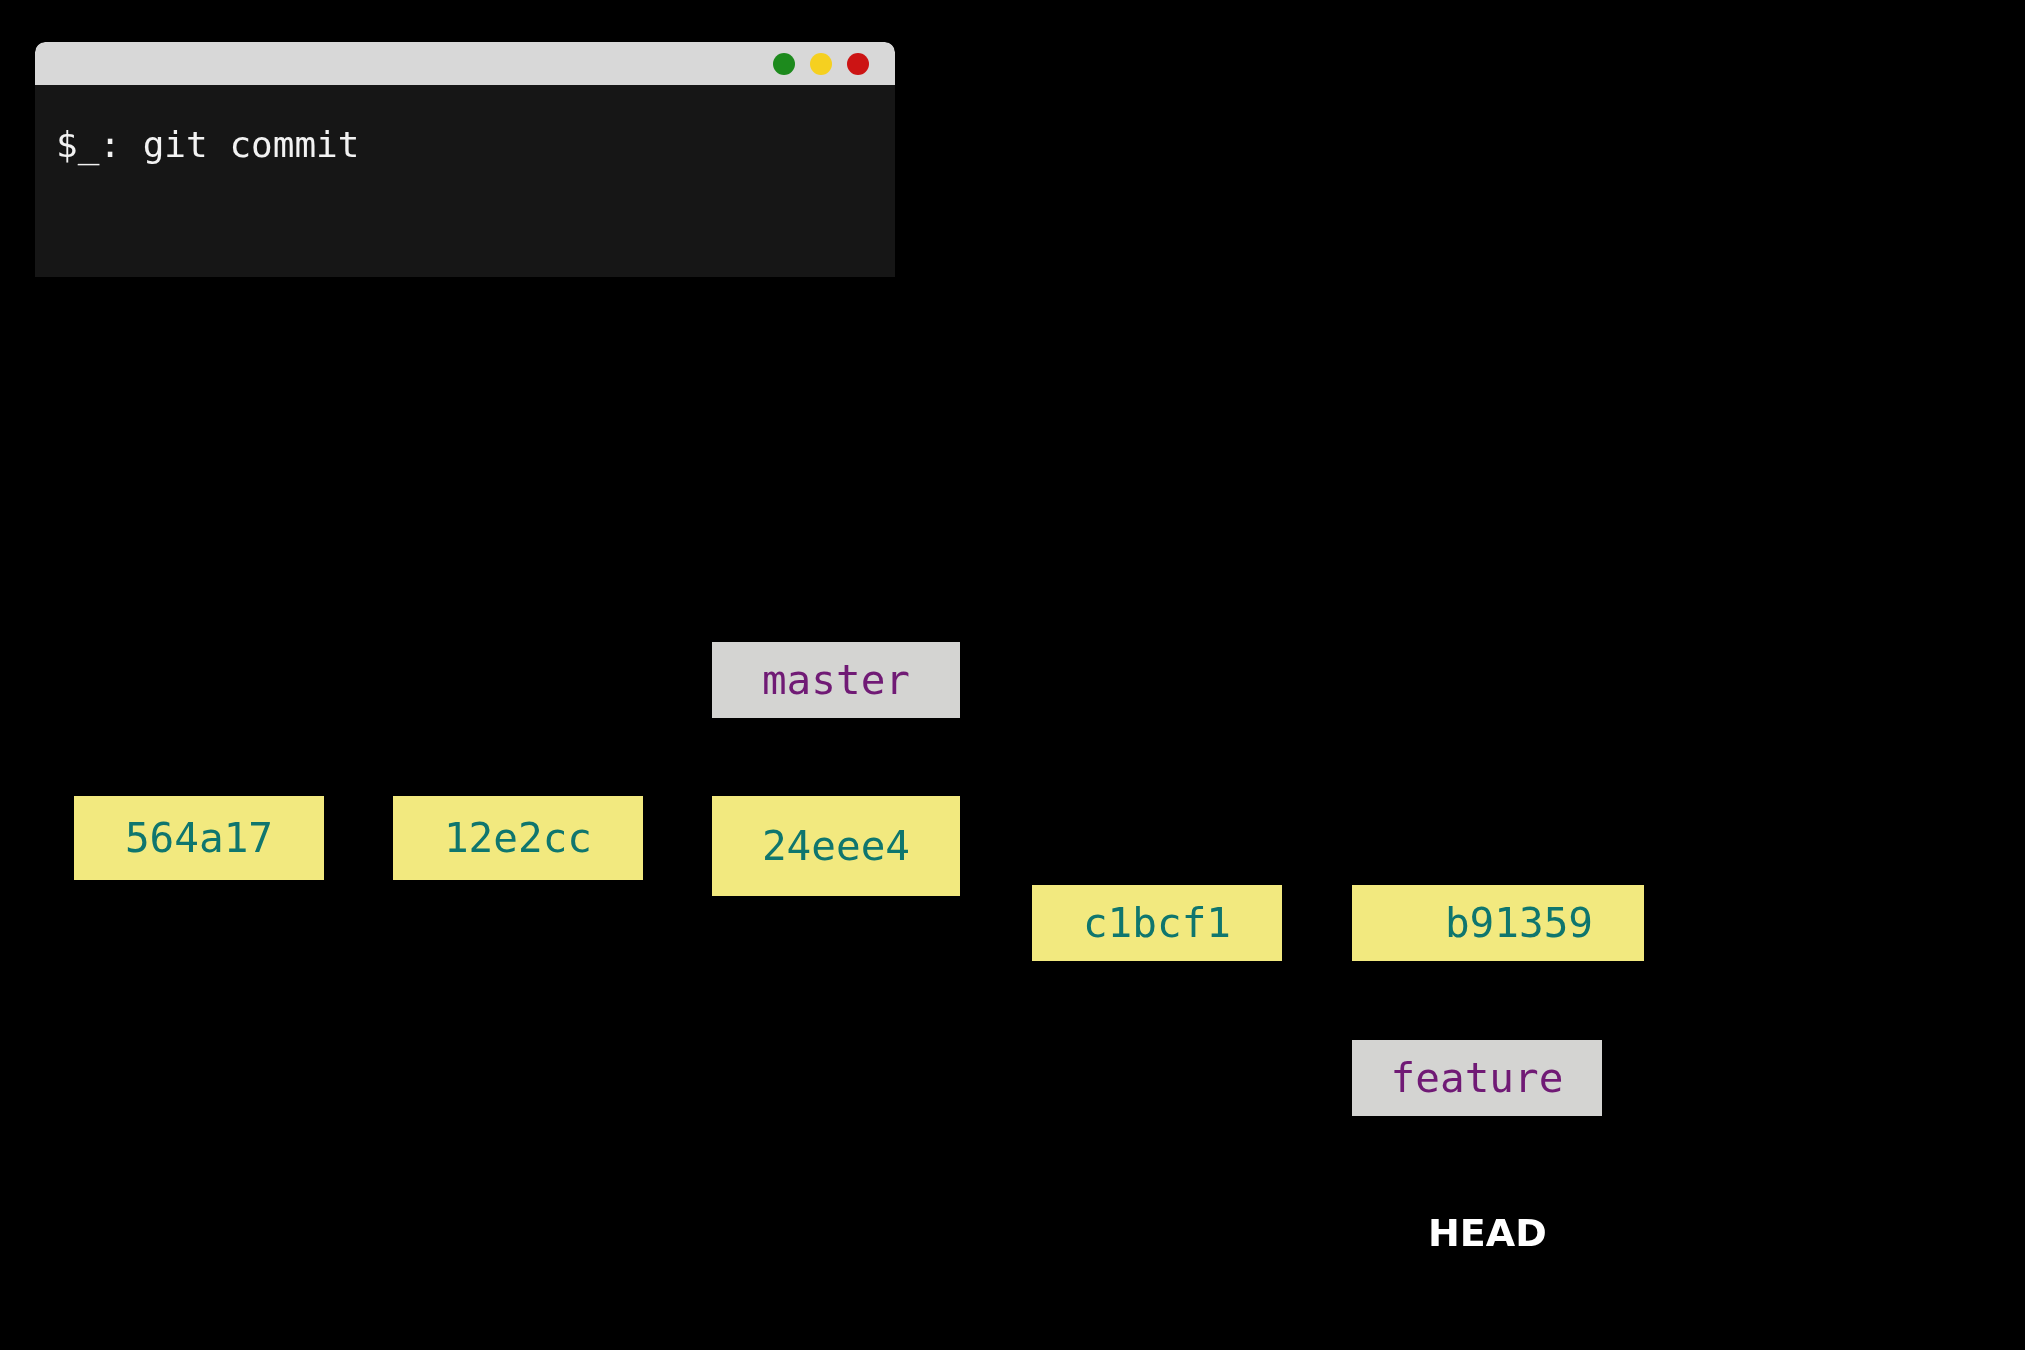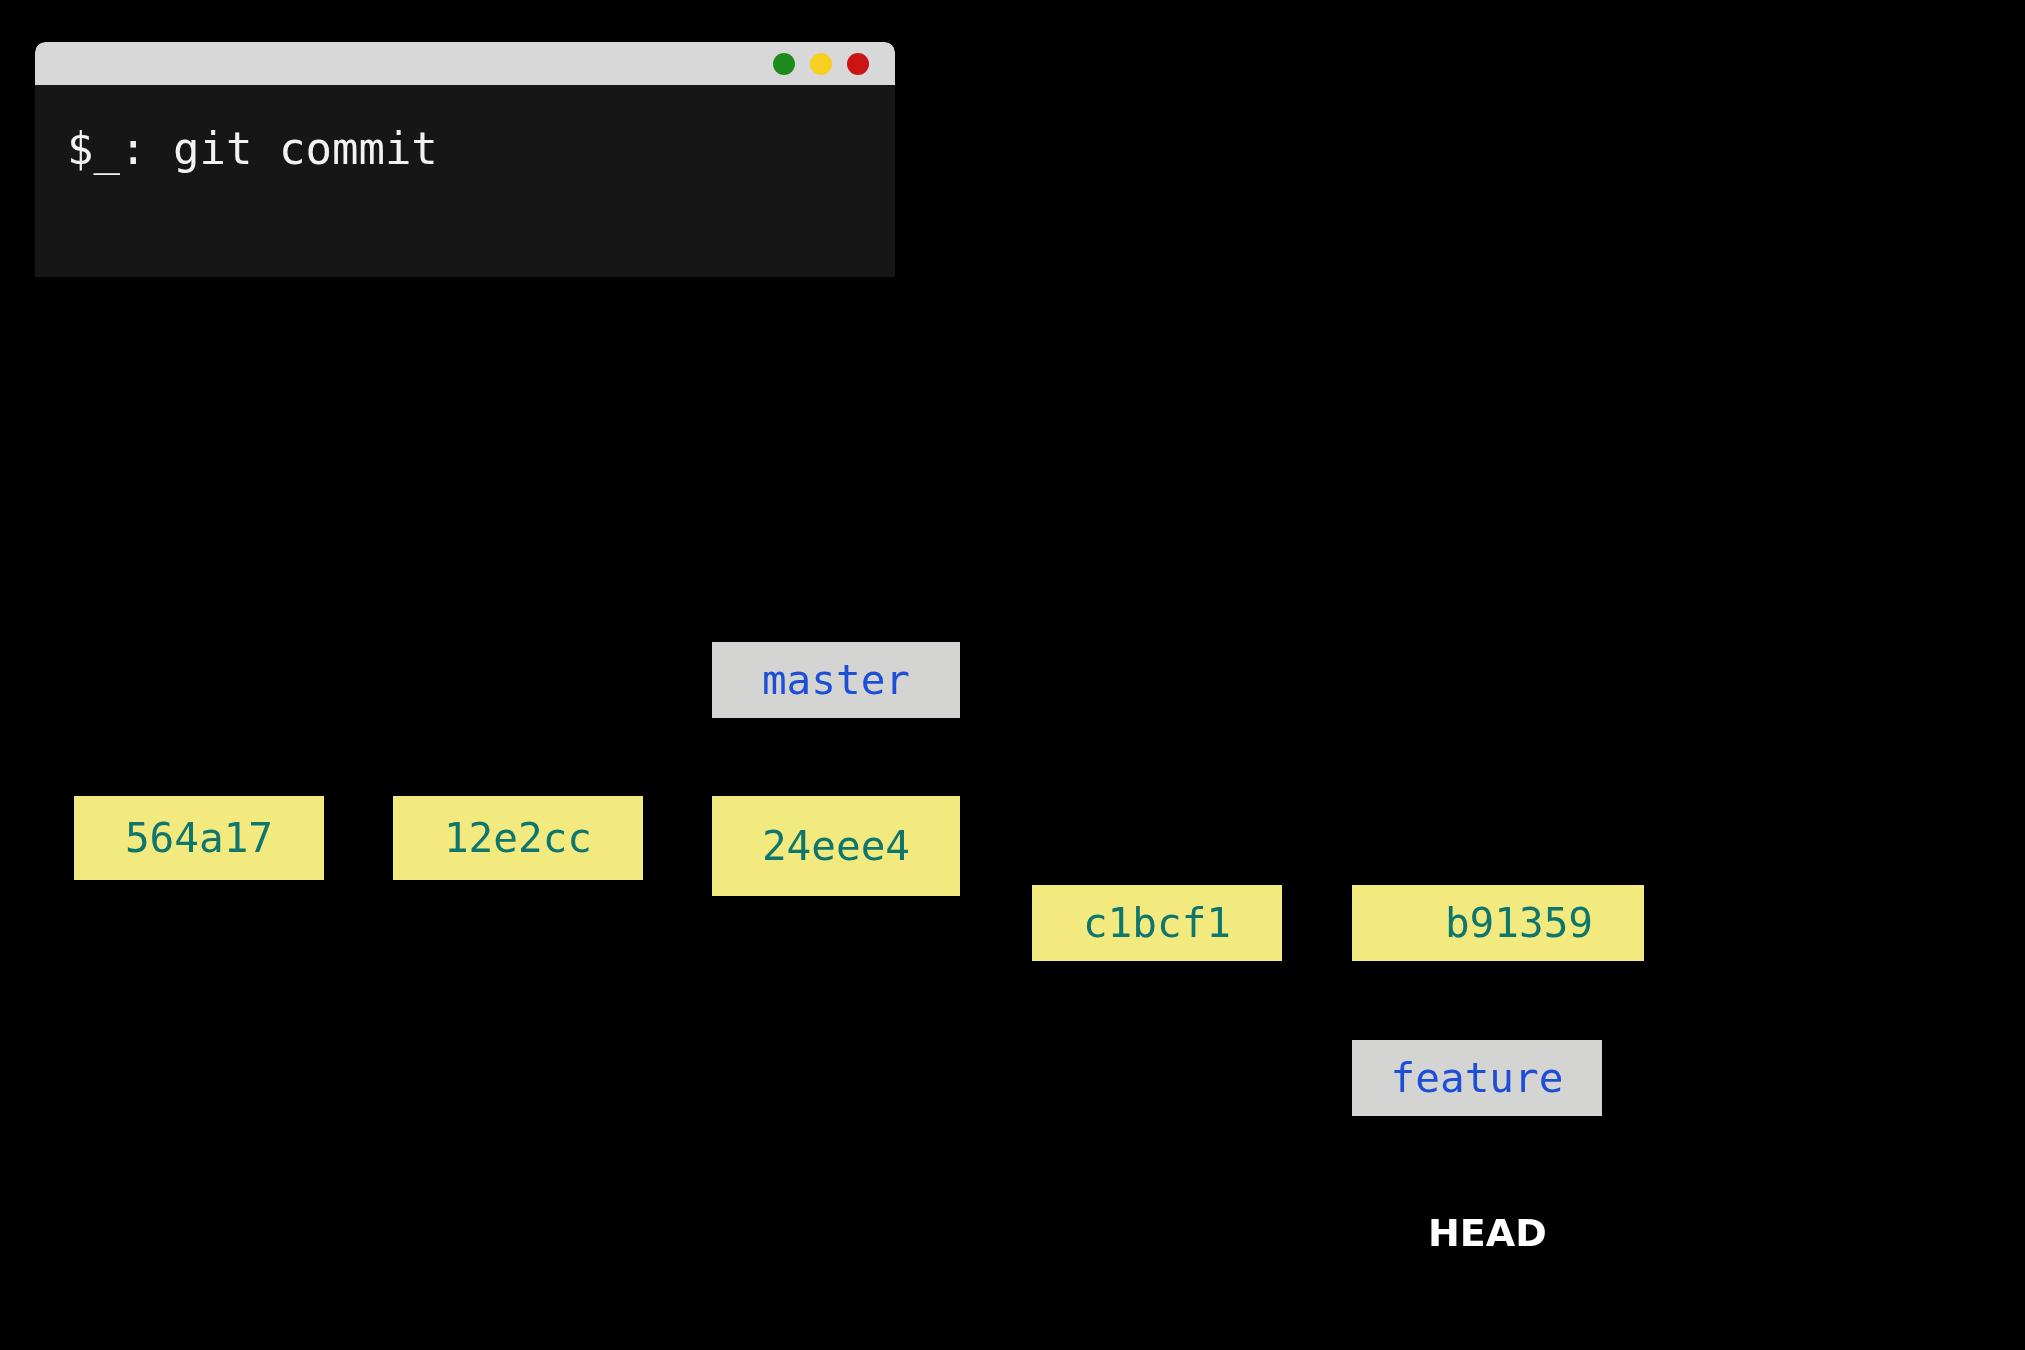--- a/index.html
+++ b/index.html
@@ -55,46 +55,45 @@
     top: 43px;
     width: 100%;
     height: 192px;
     background: #161616;
   }
   #terminal-prompt-line {
     position: absolute;
     left: 21px;
     top: 42px;
     color: #f2f2f2;
-    font-size: 44px;
+    font-size: 36px;
     line-height: 1;
     white-space: pre;
     letter-spacing: 0px;
     font-family: "DejaVu Sans Mono", "Liberation Mono", monospace;
-    margin-left: 11px;
   }
 
   
   .node {
     position: absolute;
     display: flex;
     align-items: center;
     justify-content: center;
     font-family: "DejaVu Sans Mono", "Liberation Mono", monospace;
     font-size: 41px;
     line-height: 1;
     white-space: nowrap;
   }
   .commit-node {
     background: #f2e97f;
     color: #0f766e;
   }
   .branch-label {
     background: #d4d4d2;
-    color: #1d4ed8;
+    color: #701a75;
   }
   #head-label {
     position: absolute;
     color: #ffffff;
     font-family: "DejaVu Sans", "Liberation Sans", sans-serif;
     font-weight: bold;
     font-size: 38px;
     line-height: 1;
     white-space: nowrap;
   }

